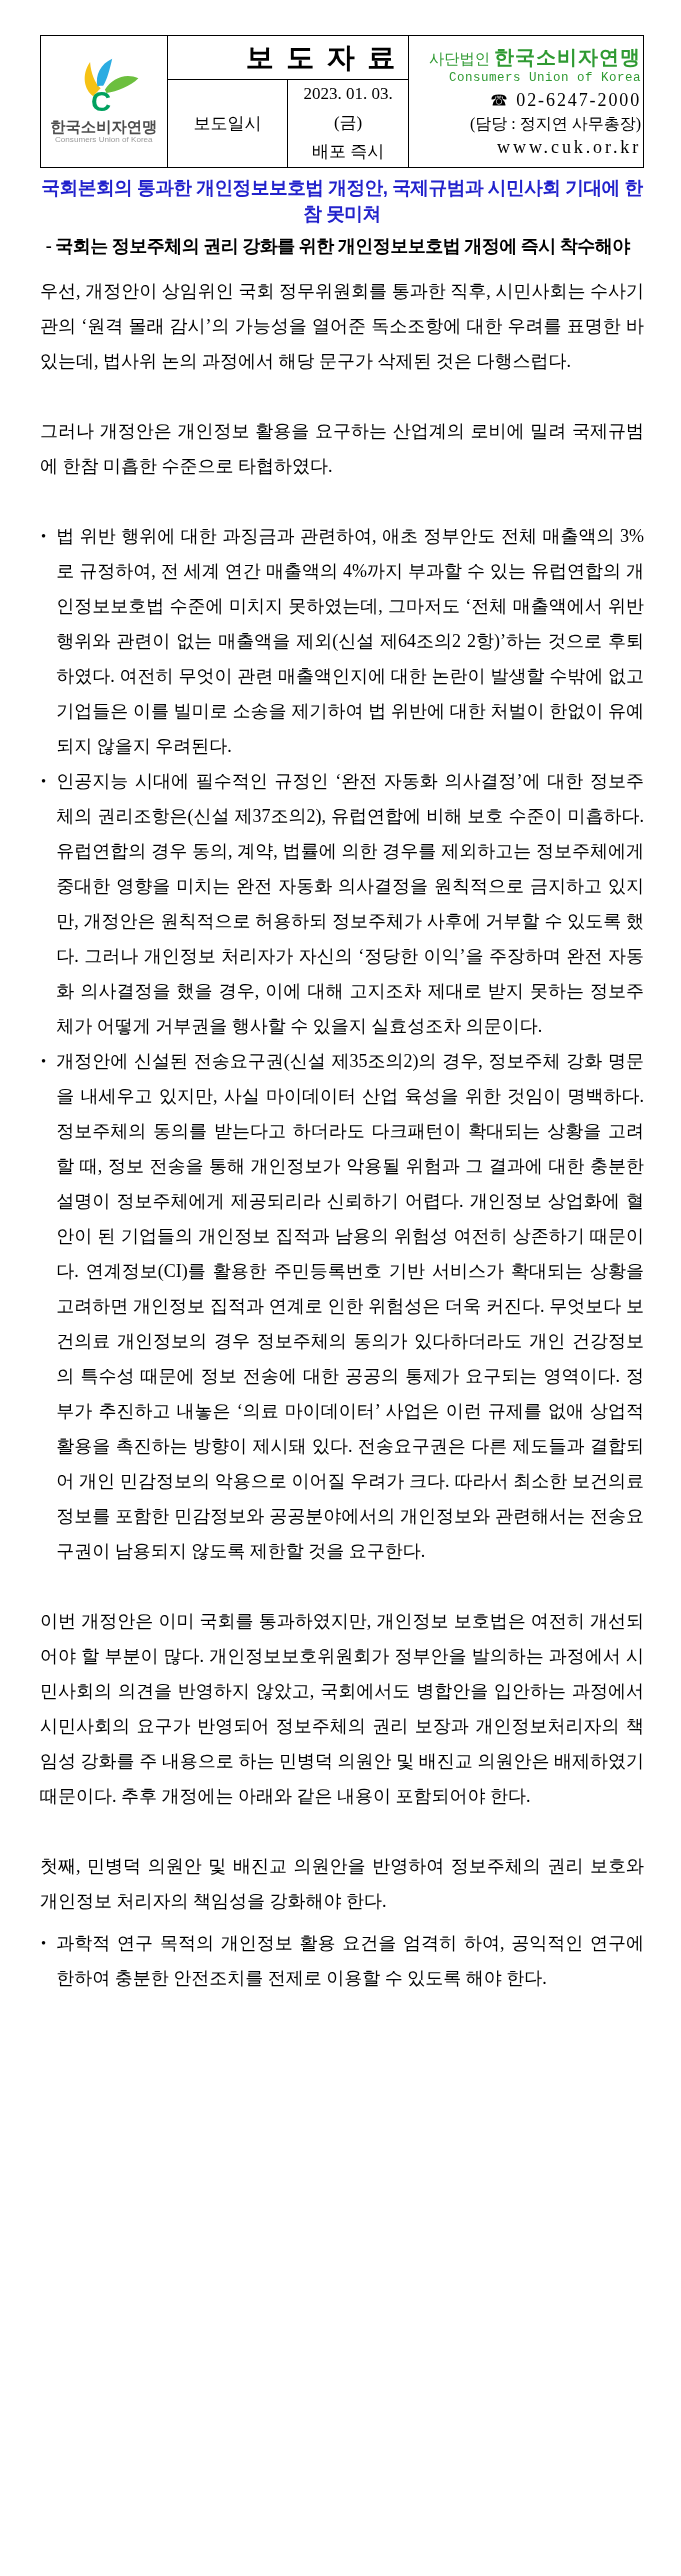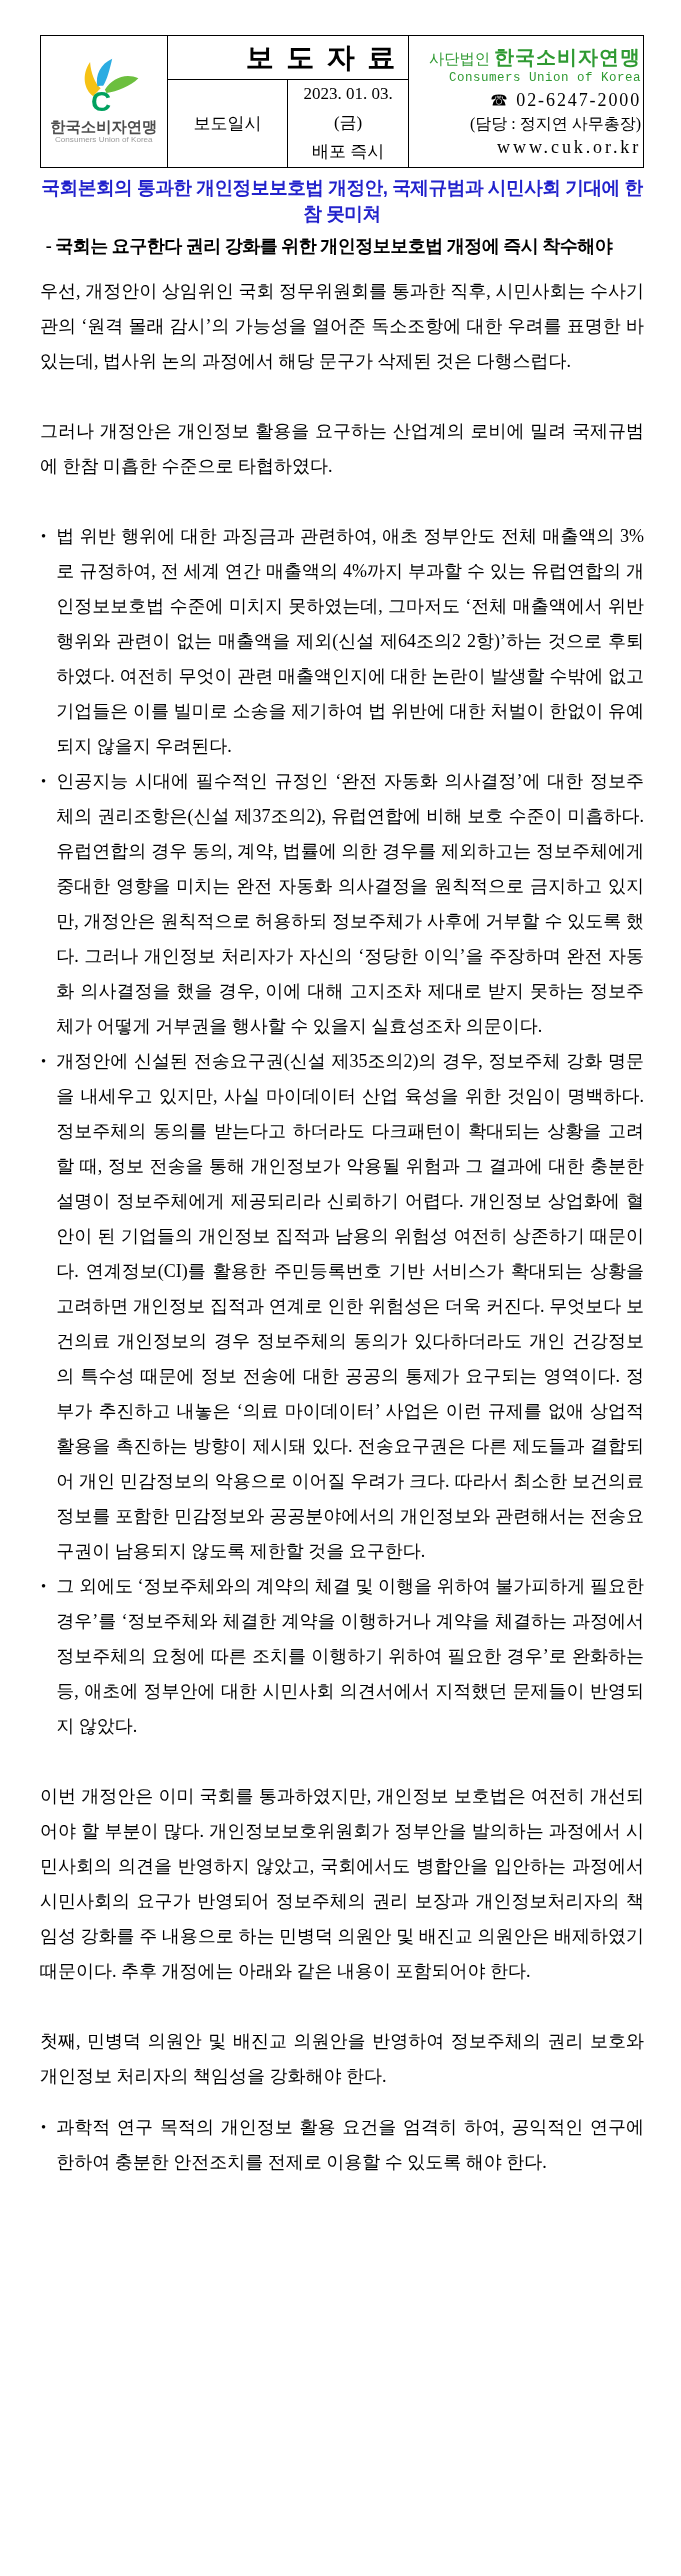--- a/index.html
+++ b/index.html
@@ -57,21 +57,21 @@
     font-size:18px;
     letter-spacing:-0.5px;
     color:#000;
   }
 
   
   .doc-body { margin-top:15.3px; font-size:18px; line-height:35px; text-align:justify; }
   .doc-body p.para { margin-top:35px; }
   .doc-body p.para:first-child { margin-top:0; }
   .doc-body ul.bullets { list-style:none; margin-top:35px; }
-  .doc-body ul.bullets.tight { margin-top:16px; }
+  .doc-body ul.bullets.tight { margin-top:7px; }
   .doc-body ul.bullets li { padding-left:16.3px; position:relative; text-align:justify; }
   .doc-body ul.bullets li::before {
     content:"\2022";
     position:absolute; left:1px; top:0;
     font-size:14.4px;
   }
 </style>
 </head>
 <body>
 
@@ -109,30 +109,29 @@
         <td class="release-label-cell">보도일시</td>
         <td class="release-date-cell">
           <div>2023. 01. 03. (금)</div>
           <div>배포 즉시</div>
         </td>
       </tr>
     </tbody>
   </table>
 
   <div class="headline">국회본회의 통과한 개인정보보호법 개정안, 국제규범과 시민사회 기대에 한참 못미쳐</div>
-  <div class="subheadline">- 국회는 요구한다 권리 강화를 위한 개인정보보호법 개정에 즉시 착수해야</div>
+  <div class="subheadline">- 국회는 정보주체의 권리 강화를 위한 개인정보보호법 개정에 즉시 착수해야</div>
 
   <div class="doc-body">
       <p class="para">우선, 개정안이 상임위인 국회 정무위원회를 통과한 직후, 시민사회는 수사기관의 ‘원격 몰래 감시’의 가능성을 열어준 독소조항에 대한 우려를 표명한 바 있는데, 법사위 논의 과정에서 해당 문구가 삭제된 것은 다행스럽다.</p>
       <p class="para">그러나 개정안은 개인정보 활용을 요구하는 산업계의 로비에 밀려 국제규범에 한참 미흡한 수준으로 타협하였다.</p>
       <ul class="bullets">
         <li>법 위반 행위에 대한 과징금과 관련하여, 애초 정부안도 전체 매출액의 3%로 규정하여, 전 세계 연간 매출액의 4%까지 부과할 수 있는 유럽연합의 개인정보보호법 수준에 미치지 못하였는데, 그마저도 ‘전체 매출액에서 위반행위와 관련이 없는 매출액을 제외(신설 제64조의2 2항)’하는 것으로 후퇴하였다. 여전히 무엇이 관련 매출액인지에 대한 논란이 발생할 수밖에 없고 기업들은 이를 빌미로 소송을 제기하여 법 위반에 대한 처벌이 한없이 유예되지 않을지 우려된다.</li>
         <li>인공지능 시대에 필수적인 규정인 ‘완전 자동화 의사결정’에 대한 정보주체의 권리조항은(신설 제37조의2), 유럽연합에 비해 보호 수준이 미흡하다. 유럽연합의 경우 동의, 계약, 법률에 의한 경우를 제외하고는 정보주체에게 중대한 영향을 미치는 완전 자동화 의사결정을 원칙적으로 금지하고 있지만, 개정안은 원칙적으로 허용하되 정보주체가 사후에 거부할 수 있도록 했다. 그러나 개인정보 처리자가 자신의 ‘정당한 이익’을 주장하며 완전 자동화 의사결정을 했을 경우, 이에 대해 고지조차 제대로 받지 못하는 정보주체가 어떻게 거부권을 행사할 수 있을지 실효성조차 의문이다.</li>
         <li>개정안에 신설된 전송요구권(신설 제35조의2)의 경우, 정보주체 강화 명문을 내세우고 있지만, 사실 마이데이터 산업 육성을 위한 것임이 명백하다. 정보주체의 동의를 받는다고 하더라도 다크패턴이 확대되는 상황을 고려할 때, 정보 전송을 통해 개인정보가 악용될 위험과 그 결과에 대한 충분한 설명이 정보주체에게 제공되리라 신뢰하기 어렵다. 개인정보 상업화에 혈안이 된 기업들의 개인정보 집적과 남용의 위험성 여전히 상존하기 때문이다. 연계정보(CI)를 활용한 주민등록번호 기반 서비스가 확대되는 상황을 고려하면 개인정보 집적과 연계로 인한 위험성은 더욱 커진다. 무엇보다 보건의료 개인정보의 경우 정보주체의 동의가 있다하더라도 개인 건강정보의 특수성 때문에 정보 전송에 대한 공공의 통제가 요구되는 영역이다. 정부가 추진하고 내놓은 ‘의료 마이데이터’ 사업은 이런 규제를 없애 상업적 활용을 촉진하는 방향이 제시돼 있다. 전송요구권은 다른 제도들과 결합되어 개인 민감정보의 악용으로 이어질 우려가 크다. 따라서 최소한 보건의료 정보를 포함한 민감정보와 공공분야에서의 개인정보와 관련해서는 전송요구권이 남용되지 않도록 제한할 것을 요구한다.</li>
-        <li>그 외에도 ‘정보주체와의 계약의 체결 및 이행을 위하여 불가피하게 필요한 경우’를 ‘정보주체와 체결한 계약을 이행하거나 계약을 체결하는 과정에서 정보주체의 요청에 따른 조치를 이행하기 위하여 필요한 경우’로 완화하는 등, 애초에 정부안에 대한 시민사회 의견서에서 지적했던 문제들이 반영되지 않았다.</li>
       </ul>
       <p class="para">이번 개정안은 이미 국회를 통과하였지만, 개인정보 보호법은 여전히 개선되어야 할 부분이 많다. 개인정보보호위원회가 정부안을 발의하는 과정에서 시민사회의 의견을 반영하지 않았고, 국회에서도 병합안을 입안하는 과정에서 시민사회의 요구가 반영되어 정보주체의 권리 보장과 개인정보처리자의 책임성 강화를 주 내용으로 하는 민병덕 의원안 및 배진교 의원안은 배제하였기 때문이다. 추후 개정에는 아래와 같은 내용이 포함되어야 한다.</p>
       <p class="para">첫째, 민병덕 의원안 및 배진교 의원안을 반영하여 정보주체의 권리 보호와 개인정보 처리자의 책임성을 강화해야 한다.</p>
       <ul class="bullets tight">
         <li>과학적 연구 목적의 개인정보 활용 요건을 엄격히 하여, 공익적인 연구에 한하여 충분한 안전조치를 전제로 이용할 수 있도록 해야 한다.</li>
       </ul>
     </div>
 
 </div>
 

